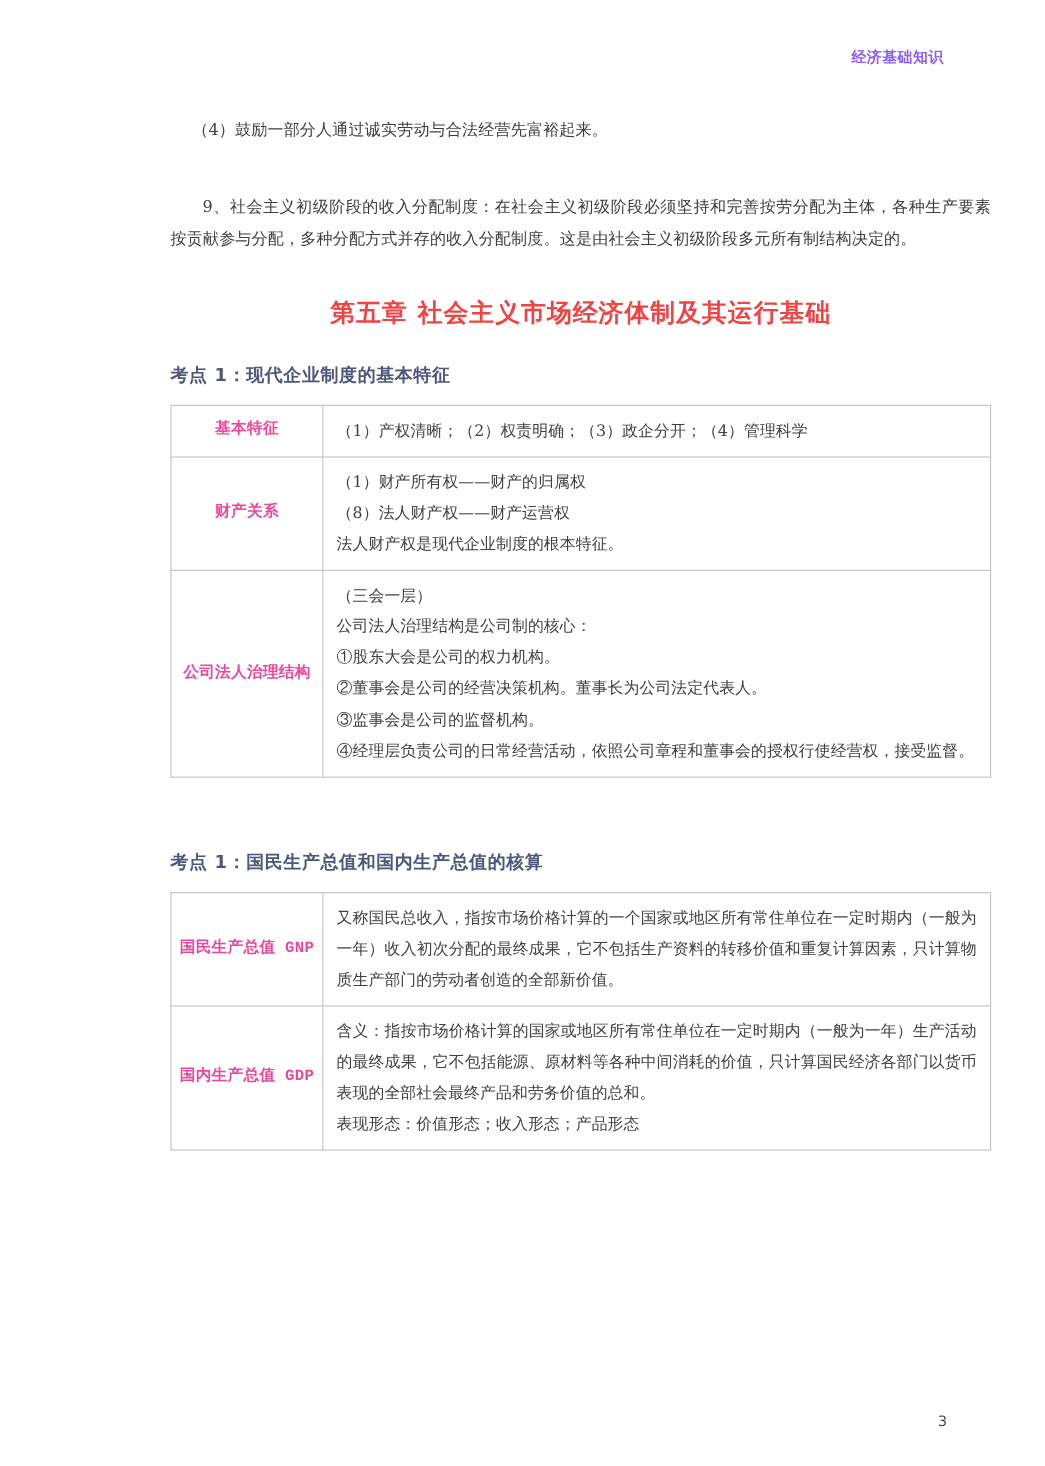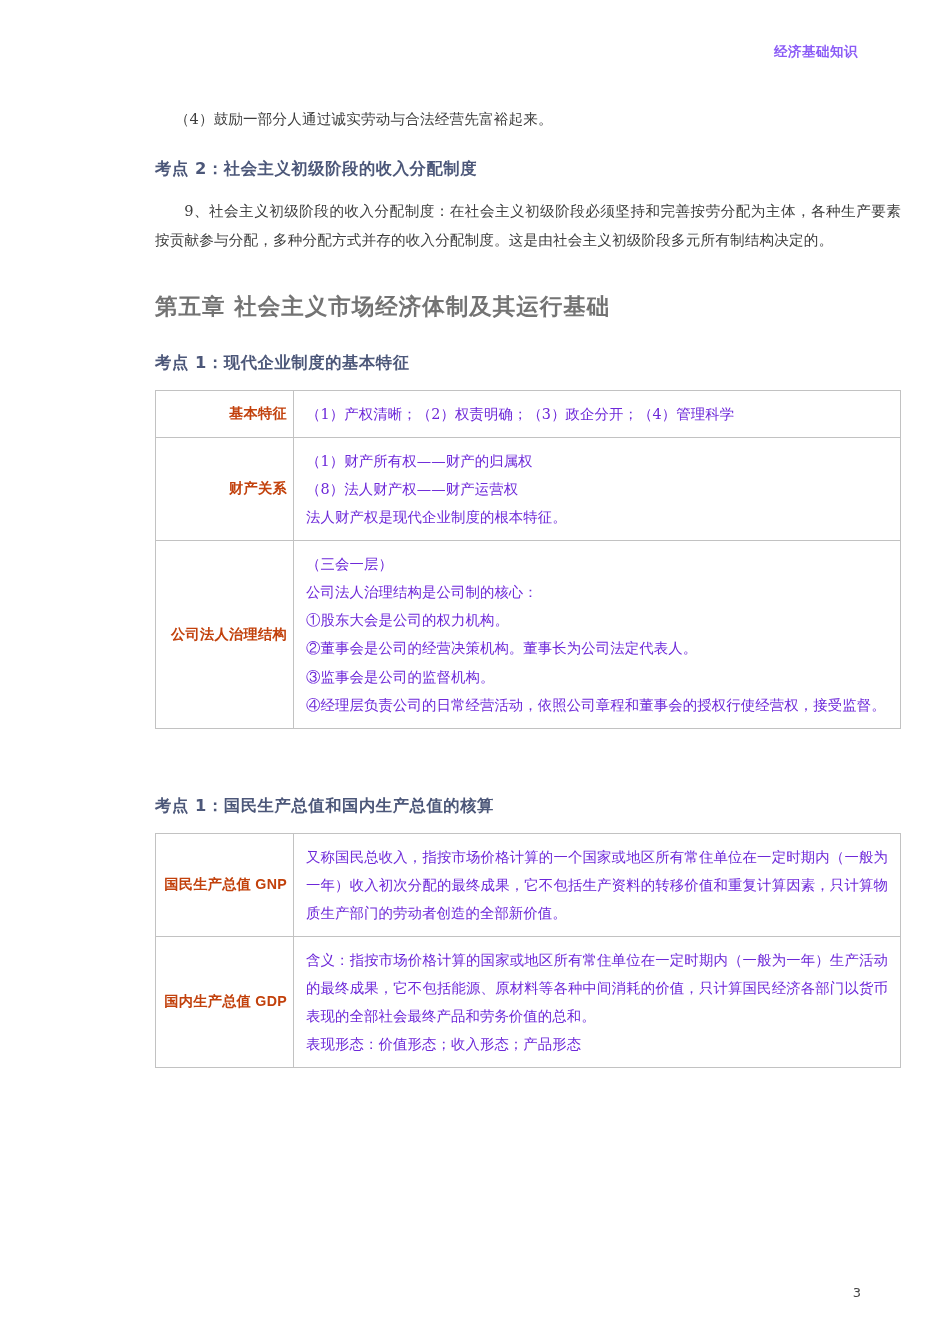--- a/index.html
+++ b/index.html
@@ -64,21 +64,22 @@
     color: #4c5779;
     letter-spacing: 0.6px;
     margin: 0;
   }
 
   
   .chapter-heading {
     font-family: "DejaVu Serif", "Liberation Serif", serif;
     font-size: 22.5px;
     font-weight: 700;
-    color: #737373;
+    color: #ef4444;
+    text-align: center;
     letter-spacing: 1px;
     margin: 0;
   }
   .sp-16 { height: 16px; }
   .sp-24 { height: 24px; }
   .sp-30 { height: 30px; }
   .sp-36 { height: 36px; }
 
   
   table.doc-table {
@@ -87,34 +88,34 @@
     table-layout: fixed;
     margin: 0;
   }
   table.doc-table td {
     border: 1px solid #c2c2c2;
     vertical-align: middle;
     padding: 9px 12px;
   }
   table.doc-table td.label {
     width: 138px;
-    text-align: right;
-    font-family: Liberation Sans, sans-serif;
+    text-align: center;
+    font-family: Liberation Mono, monospace;
     font-weight: 700;
     font-size: 14.2px;
-    color: #c2410c;
+    color: #ec4899;
     line-height: 1.65;
     padding: 9px 6px;
     letter-spacing: 0.3px;
   }
   table.doc-table td.body {
     font-family: "DejaVu Serif", "Liberation Serif", serif;
     font-size: 14.4px;
     line-height: 1.95;
-    color: #6d28d9;
+    color: #404040;
     text-align: justify;
     vertical-align: middle;
     letter-spacing: 0.1px;
   }
   table.doc-table td.body .ln { display: block; }
   table.doc-table td.body p { margin: 0; }
 
   
   .page-number {
     position: absolute;
@@ -131,21 +132,20 @@
 <div class="page">
 
   <div class="run-header">经济基础知识</div>
 
   <div class="content">
 
     <p class="para sub-indent">（4）鼓励一部分人通过诚实劳动与合法经营先富裕起来。</p>
 
     <div class="sp-24"></div>
 
-    <h2 class="kd-heading">考点 2：社会主义初级阶段的收入分配制度</h2>
 
     <div class="sp-16"></div>
 
     <p class="para indent">9、社会主义初级阶段的收入分配制度：在社会主义初级阶段必须坚持和完善按劳分配为主体，各种生产要素按贡献参与分配，多种分配方式并存的收入分配制度。这是由社会主义初级阶段多元所有制结构决定的。</p>
 
     <div class="sp-36"></div>
 
     <h1 class="chapter-heading">第五章 社会主义市场经济体制及其运行基础</h1>
 
     <div class="sp-30"></div>

